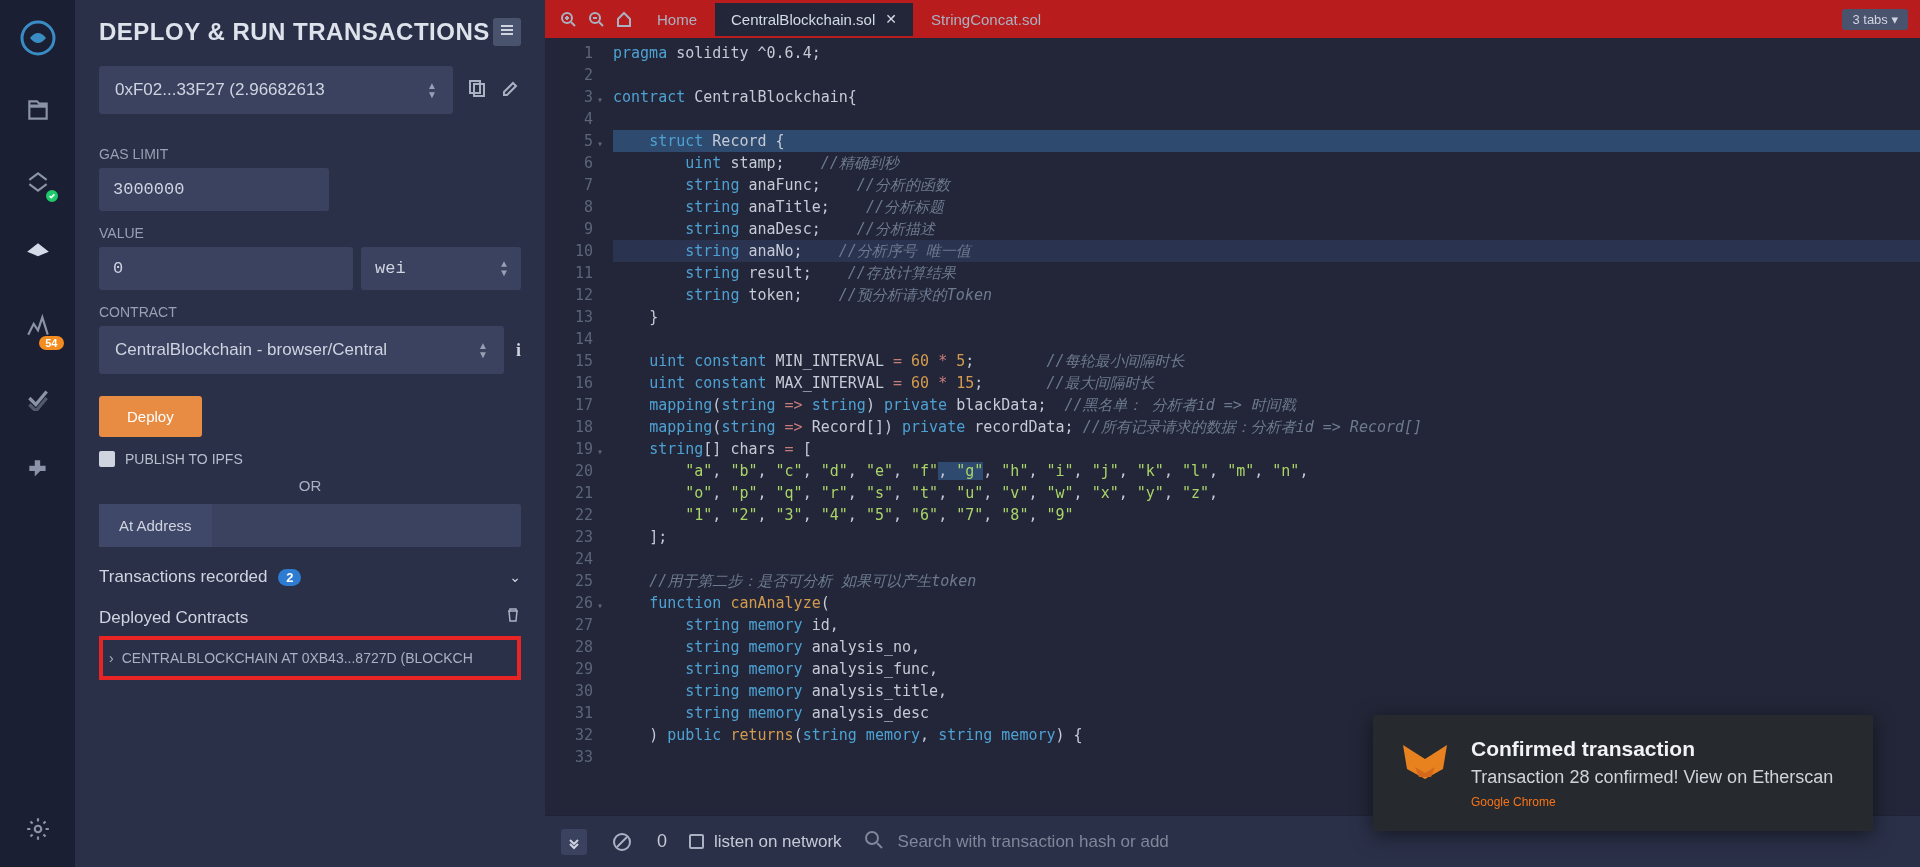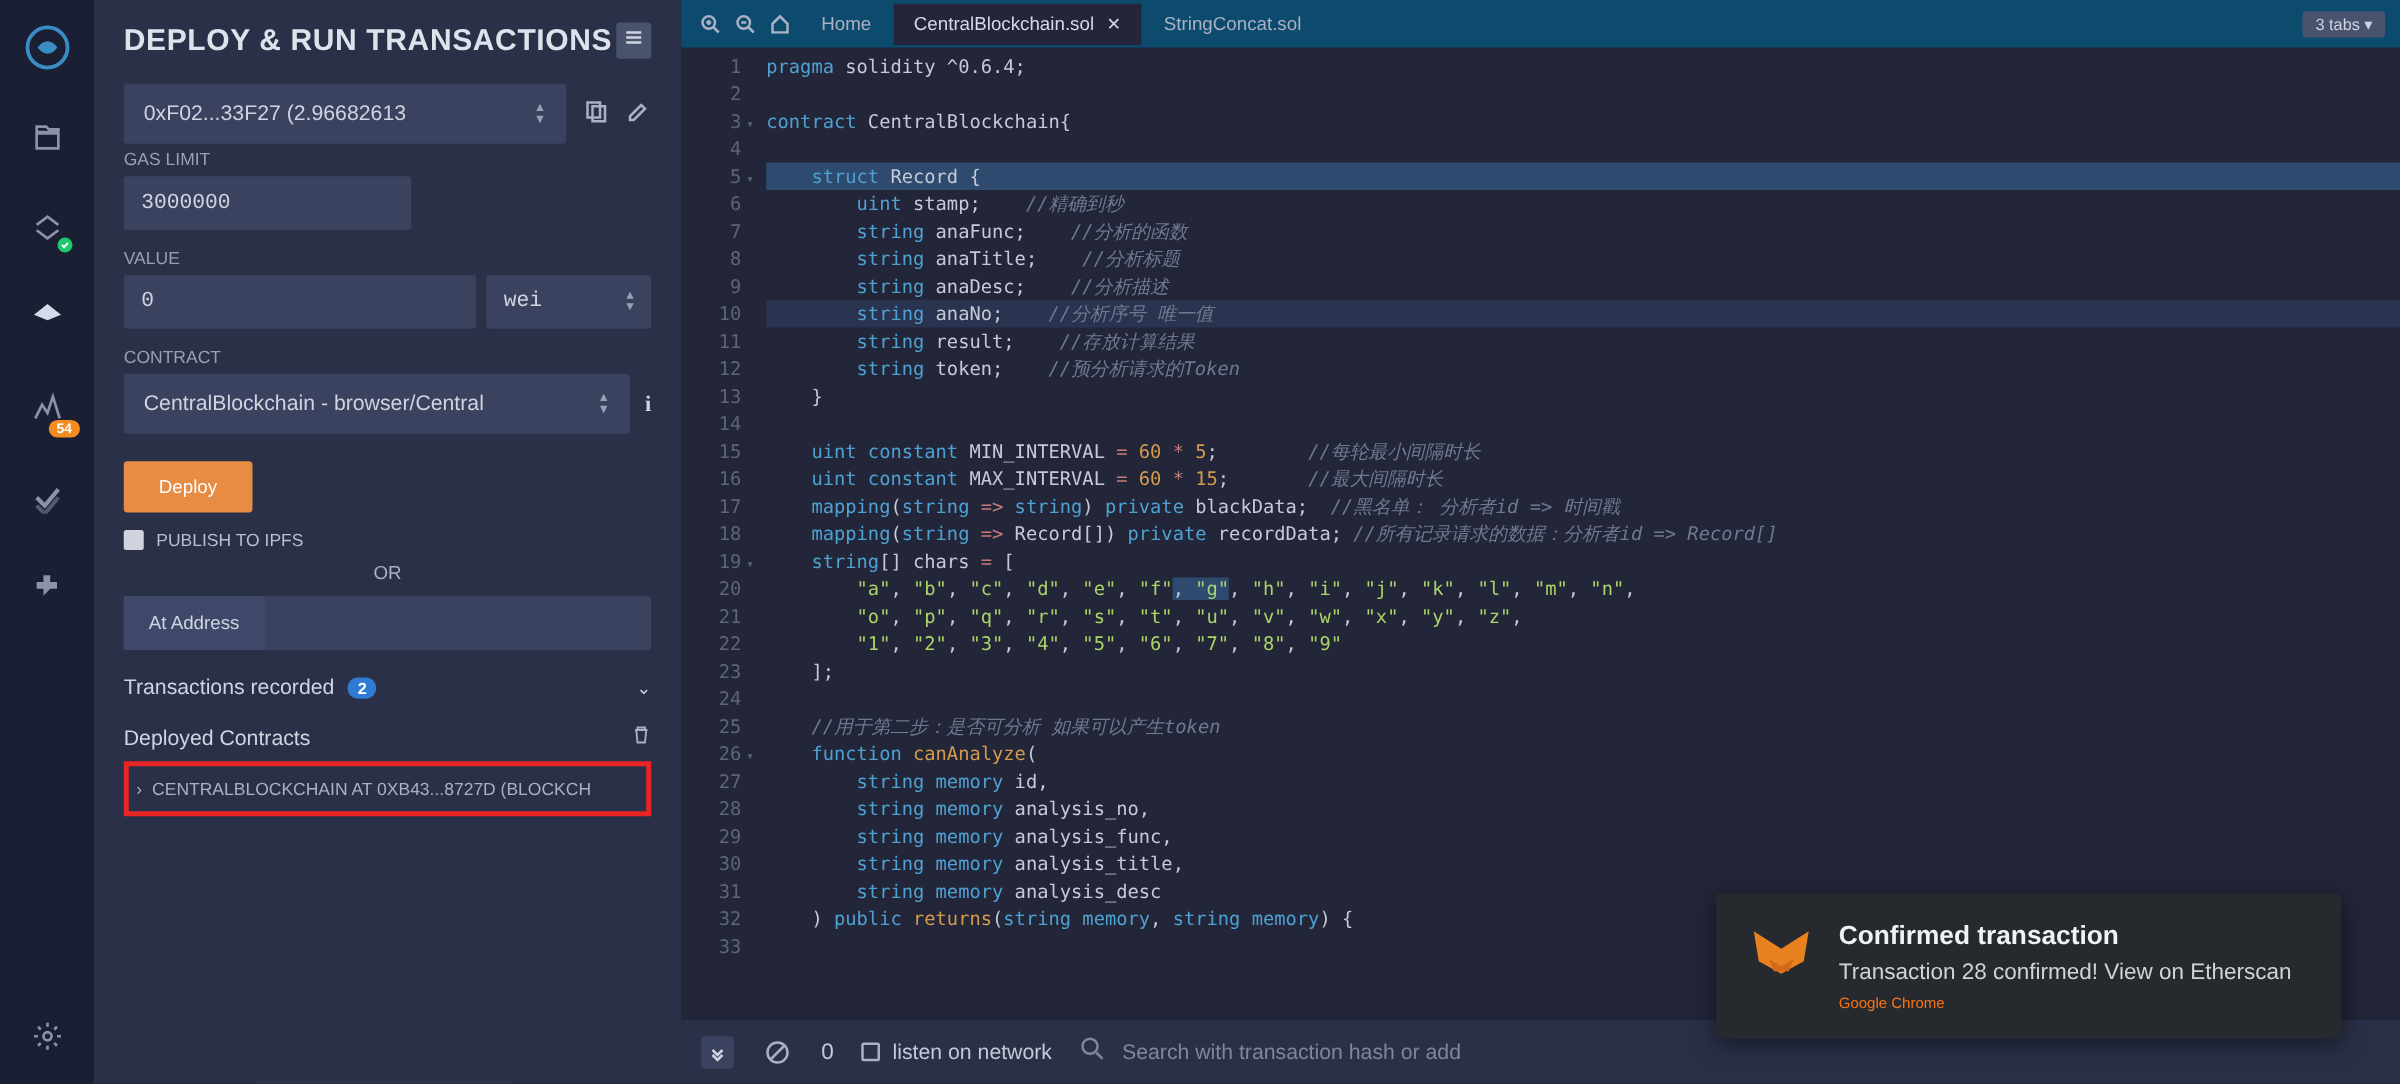--- a/index.html
+++ b/index.html
@@ -7,42 +7,42 @@
 .icon-sidebar { width: 75px; background: #1a1f33; display: flex; flex-direction: column; align-items: center; padding-top: 18px; gap: 32px; }
 .icon-btn { width: 40px; height: 40px; display: flex; align-items: center; justify-content: center; position: relative; cursor: pointer; }
 .icon-btn svg { fill: #8a93a8; }
 .icon-btn.active svg { fill: #d4dbe8; }
 .badge { position: absolute; bottom: -4px; right: -6px; background: #f58c1f; color: #fff; border-radius: 9px; font-size: 11px; padding: 1px 6px; font-weight: bold; }
 .badge-green { position: absolute; bottom: -2px; right: -2px; width: 16px; height: 16px; background: #1ec96b; border: 2px solid #1a1f33; border-radius: 50%; display:flex; align-items:center; justify-content:center;}
 .panel { width: 470px; background: #2a3048; padding: 18px 24px; overflow: hidden; }
 .panel-header { display: flex; align-items: center; justify-content: space-between; margin-bottom: 20px; }
 .panel-title { font-size: 24px; font-weight: bold; color: #dde2eb; letter-spacing: 0.5px; }
 .panel-title-icon { background:#4a536e; padding:4px 6px; border-radius:3px; }
-.acct-row { display: flex; align-items: center; gap: 14px; margin-bottom: 4px;}
+.acct-row { display: flex; align-items: center; gap: 14px; margin-bottom: 32px;}
 .acct-select { flex: 1; background: #3a4260; border: none; color: #cfd4e0; padding: 14px 16px; font-size: 17px; border-radius: 3px; position: relative; display:flex; justify-content:space-between; align-items:center;}
 .acct-updown{display:flex;flex-direction:column;font-size:10px;color:#98a0b3;line-height:9px;}
 .small-label { font-size: 14px; color: #98a0b3; margin-bottom: 6px; display:block;}
 .input { background: #3a4260; border: none; color: #cfd4e0; padding: 12px 14px; font-size: 17px; border-radius: 3px; width: 100%; font-family: Liberation Mono, monospace; }
 .value-row { display: flex; gap: 8px; }
 .value-input { flex:1;}
-.value-unit { width: 132px; display:flex;justify-content:space-between;align-items:center;}
+.value-unit { width: 160px; display:flex;justify-content:space-between;align-items:center;}
 .row { margin-bottom: 14px; }
 .contract-row{display:flex;align-items:center;gap:12px;}
 .deploy-btn { background: #e88c44; color: #fff; border: none; padding: 12px 28px; font-size: 15px; border-radius: 3px; cursor: pointer; margin-top:8px;}
 .checkbox-row{display:flex;align-items:center;gap:10px;margin-top:14px;font-size:14px;color:#b8bfce;}
 .chk{width:16px;height:16px;background:#d0d4de;border-radius:2px;}
 .or-text{text-align:center;color:#aab1c2;font-size:15px;margin:10px 0;}
 .addr-row{display:flex;background:#3a4260;border-radius:3px;}
 .addr-btn{background:#3f4868;padding:13px 20px;color:#cfd4e0;font-size:15px;}
 .addr-input{flex:1;padding:13px 14px;color:#98a0b3;font-size:15px;}
 .section-row{display:flex;justify-content:space-between;align-items:center;margin-top:20px;font-size:17px;color:#cfd4e0;}
 .count-badge{background:#2d7cd1;color:#fff;border-radius:10px;padding:1px 8px;font-size:13px;font-weight:bold;margin-left:6px;}
 .deployed-item{border:4px solid #e82424;padding:10px 6px;margin-top:8px;display:flex;align-items:center;gap:8px;font-size:14px;color:#aab1c2;}
 .editor { flex: 1; background: #222638; display: flex; flex-direction: column; }
-.editor-tabs { display: flex; align-items: center; background: #0c4a6e; height: 38px; padding: 0 12px; gap: 2px;}
+.editor-tabs { display: flex; align-items: center; background: #b91c1c; height: 38px; padding: 0 12px; gap: 2px;}
 .et-icon{width:22px;height:22px;display:flex;align-items:center;justify-content:center;cursor:pointer;margin-right:4px;}
 .tab{padding:8px 16px;font-size:15px;color:#aab1c2;display:flex;align-items:center;gap:10px;cursor:pointer;}
 .tab.active{background:#222638;color:#d4dae6;}
 .tab-close{font-size:14px;}
 .tabs-count{margin-left:auto;background:#4a536e;padding:3px 10px;border-radius:3px;font-size:13px;color:#cfd4e0;}
 .code-area{flex:1;display:flex;font-family:'Consolas','Monaco',monospace;font-size:15px;line-height:22px;overflow:hidden;}
 .gutter{width:60px;text-align:right;padding:4px 12px 0 0;color:#5d6578;user-select:none;}
 .gutter .ln{height:22px;position:relative;}
 .fold-mark{position:absolute;right:-10px;top:3px;font-size:10px;color:#5d6578;}
 .code{flex:1;padding:4px 0 0 8px;white-space:pre;position:relative;}

